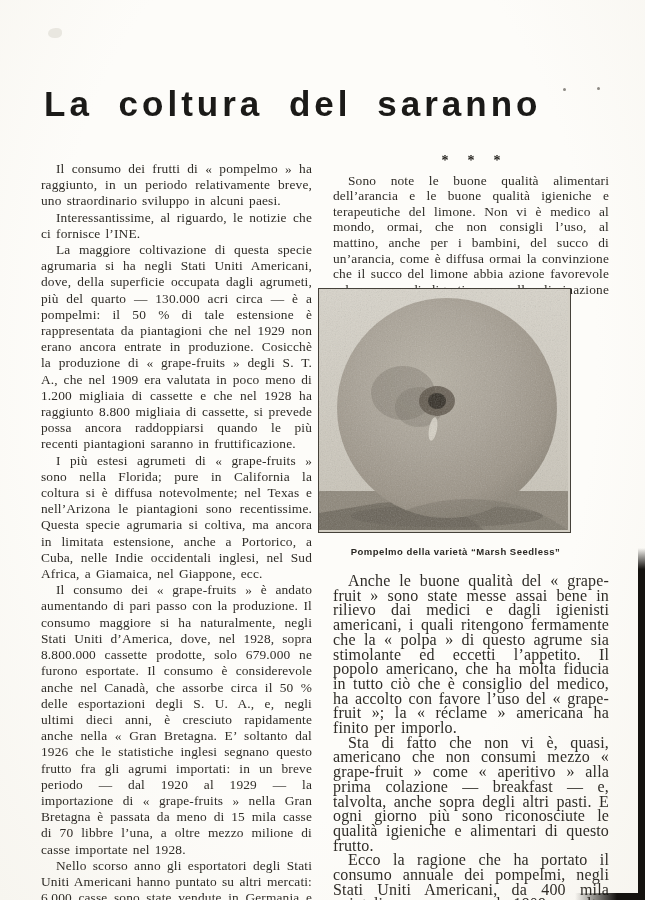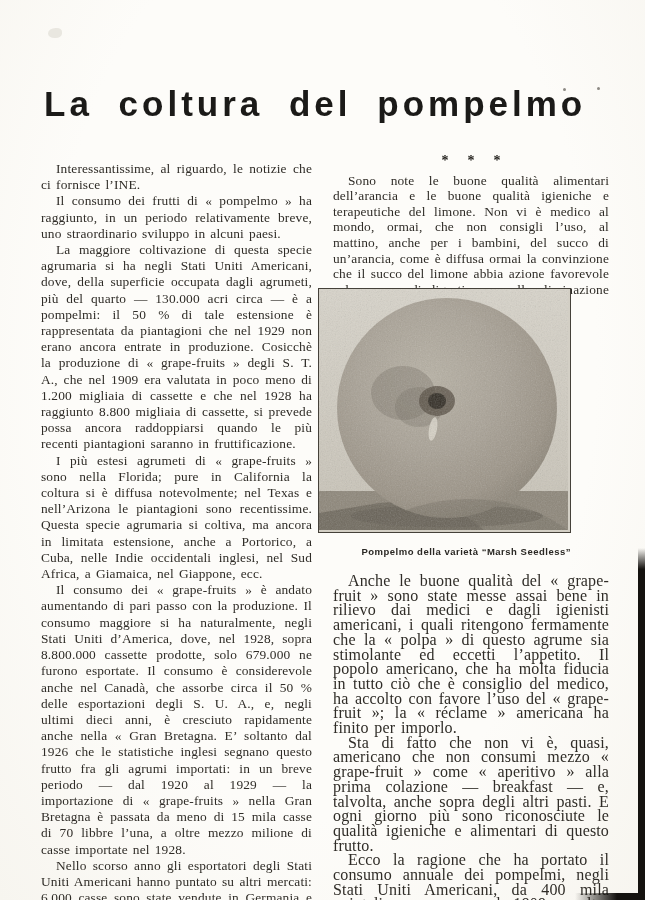--- a/index.html
+++ b/index.html
@@ -54,23 +54,23 @@
     position: absolute;
     left: 318px; top: 288px;
     width: 251px; height: 243px;
     margin: 0;
     border: 1px solid #45413a;
     background: #d3cfc5;
   }
   .photo svg { display: block; }
   .caption {
     position: absolute;
-    left: 316px; top: 546px;
+    left: 328px; top: 546px;
     width: 255px;
-    text-align: right;
+    text-align: center;
     font-family: "Liberation Sans", sans-serif;
     font-weight: 700;
     font-size: 9.5px;
     letter-spacing: 0.5px;
     color: #2a2824;
   }
   .speck {
     position: absolute;
     background: #8d8a84;
     border-radius: 50%;
@@ -93,25 +93,25 @@
 </style>
 </head>
 <body>
 
 <div class="page">
 
   <div class="speck s3"></div>
   <div class="speck s1"></div>
   <div class="speck s2"></div>
 
-  <h1 class="title">La coltura del pompelmo</h1>
+  <h1 class="title">La coltura del saranno</h1>
 
   <div class="col col-left">
+    <p>Il consumo dei frutti di « pompelmo » ha raggiunto, in un periodo relativamente breve, uno straordinario sviluppo in alcuni paesi.</p>
     <p>Interessantissime, al riguardo, le notizie che ci fornisce l’INE.</p>
-    <p>Il consumo dei frutti di « pompelmo » ha raggiunto, in un periodo relativamente breve, uno straordinario sviluppo in alcuni paesi.</p>
     <p>La maggiore coltivazione di questa specie agrumaria si ha negli Stati Uniti Americani, dove, della superficie occupata dagli agrumeti, più del quarto — 130.000 acri circa — è a pompelmi: il 50 % di tale estensione è rappresentata da piantagioni che nel 1929 non erano ancora entrate in produzione. Cosicchè la produzione di « grape-fruits » degli S. T. A., che nel 1909 era valutata in poco meno di 1.200 migliaia di cassette e che nel 1928 ha raggiunto 8.800 migliaia di cassette, si prevede possa ancora raddoppiarsi quando le più recenti piantagioni saranno in fruttificazione.</p>
     <p>I più estesi agrumeti di « grape-fruits » sono nella Florida; pure in California la coltura si è diffusa notevolmente; nel Texas e nell’Arizona le piantagioni sono recentissime. Questa specie agrumaria si coltiva, ma ancora in limitata estensione, anche a Portorico, a Cuba, nelle Indie occidentali inglesi, nel Sud Africa, a Giamaica, nel Giappone, ecc.</p>
     <p>Il consumo dei « grape-fruits » è andato aumentando di pari passo con la produzione. Il consumo maggiore si ha naturalmente, negli Stati Uniti d’America, dove, nel 1928, sopra 8.800.000 cassette prodotte, solo 679.000 ne furono esportate. Il consumo è considerevole anche nel Canadà, che assorbe circa il 50 % delle esportazioni degli S. U. A., e, negli ultimi dieci anni, è cresciuto rapidamente anche nella « Gran Bretagna. E’ soltanto dal 1926 che le statistiche inglesi segnano questo frutto fra gli agrumi importati: in un breve periodo — dal 1920 al 1929 — la importazione di « grape-fruits » nella Gran Bretagna è passata da meno di 15 mila casse di 70 libbre l’una, a oltre mezzo milione di casse importate nel 1928.</p>
     <p>Nello scorso anno gli esportatori degli Stati Uniti Americani hanno puntato su altri mercati: 6.000 casse sono state vendute in Germania e 3.600 in Francia.</p>
 
   </div>
 
   <div class="col col-right-top">
     <p class="separator">* * *</p>
     <p>Sono note le buone qualità alimentari dell’arancia e le buone qualità igieniche e terapeutiche del limone. Non vi è medico al mondo, ormai, che non consigli l’uso, al mattino, anche per i bambini, del succo di un’arancia, come è diffusa ormai la convinzione che il succo del limone abbia azione favorevole sul processo di digestione e sulla eliminazione dell’acido urico dell’organismo.</p>

